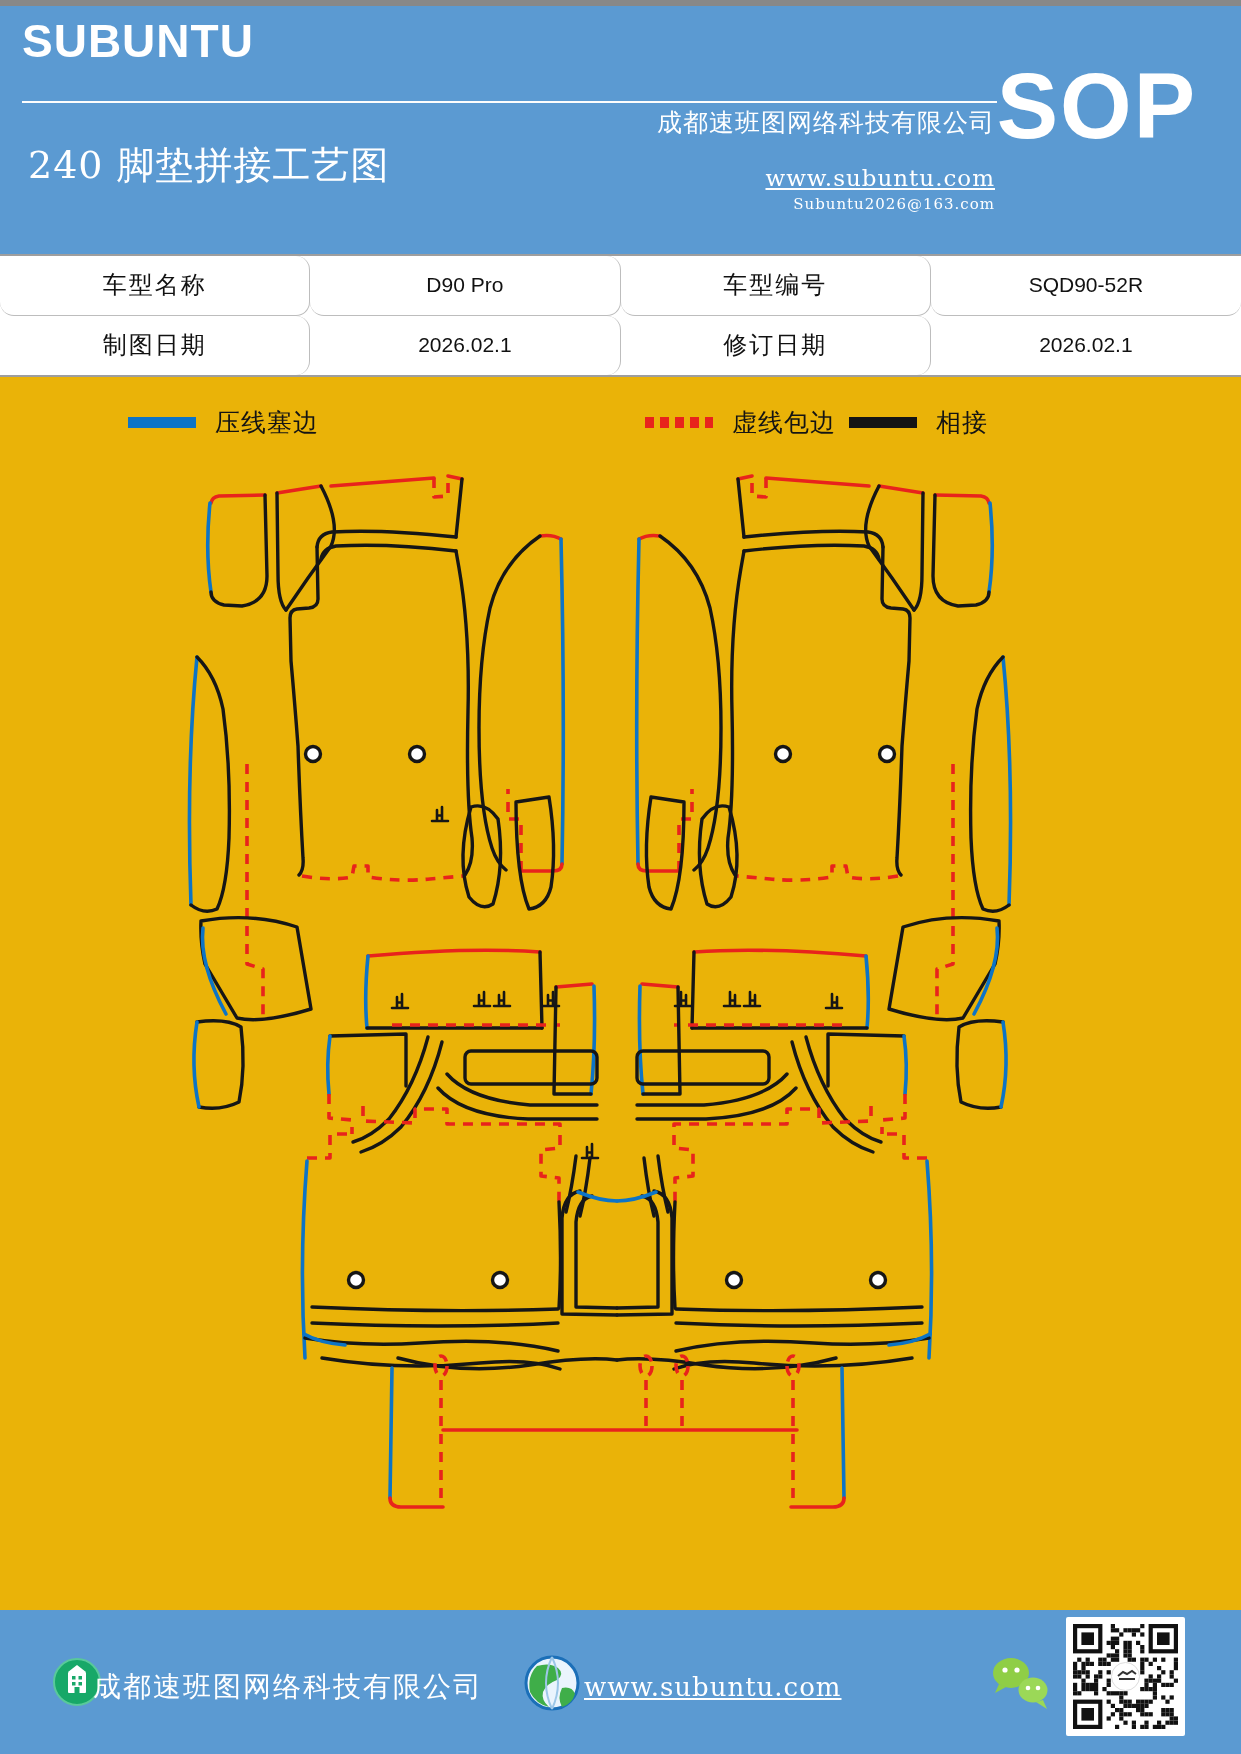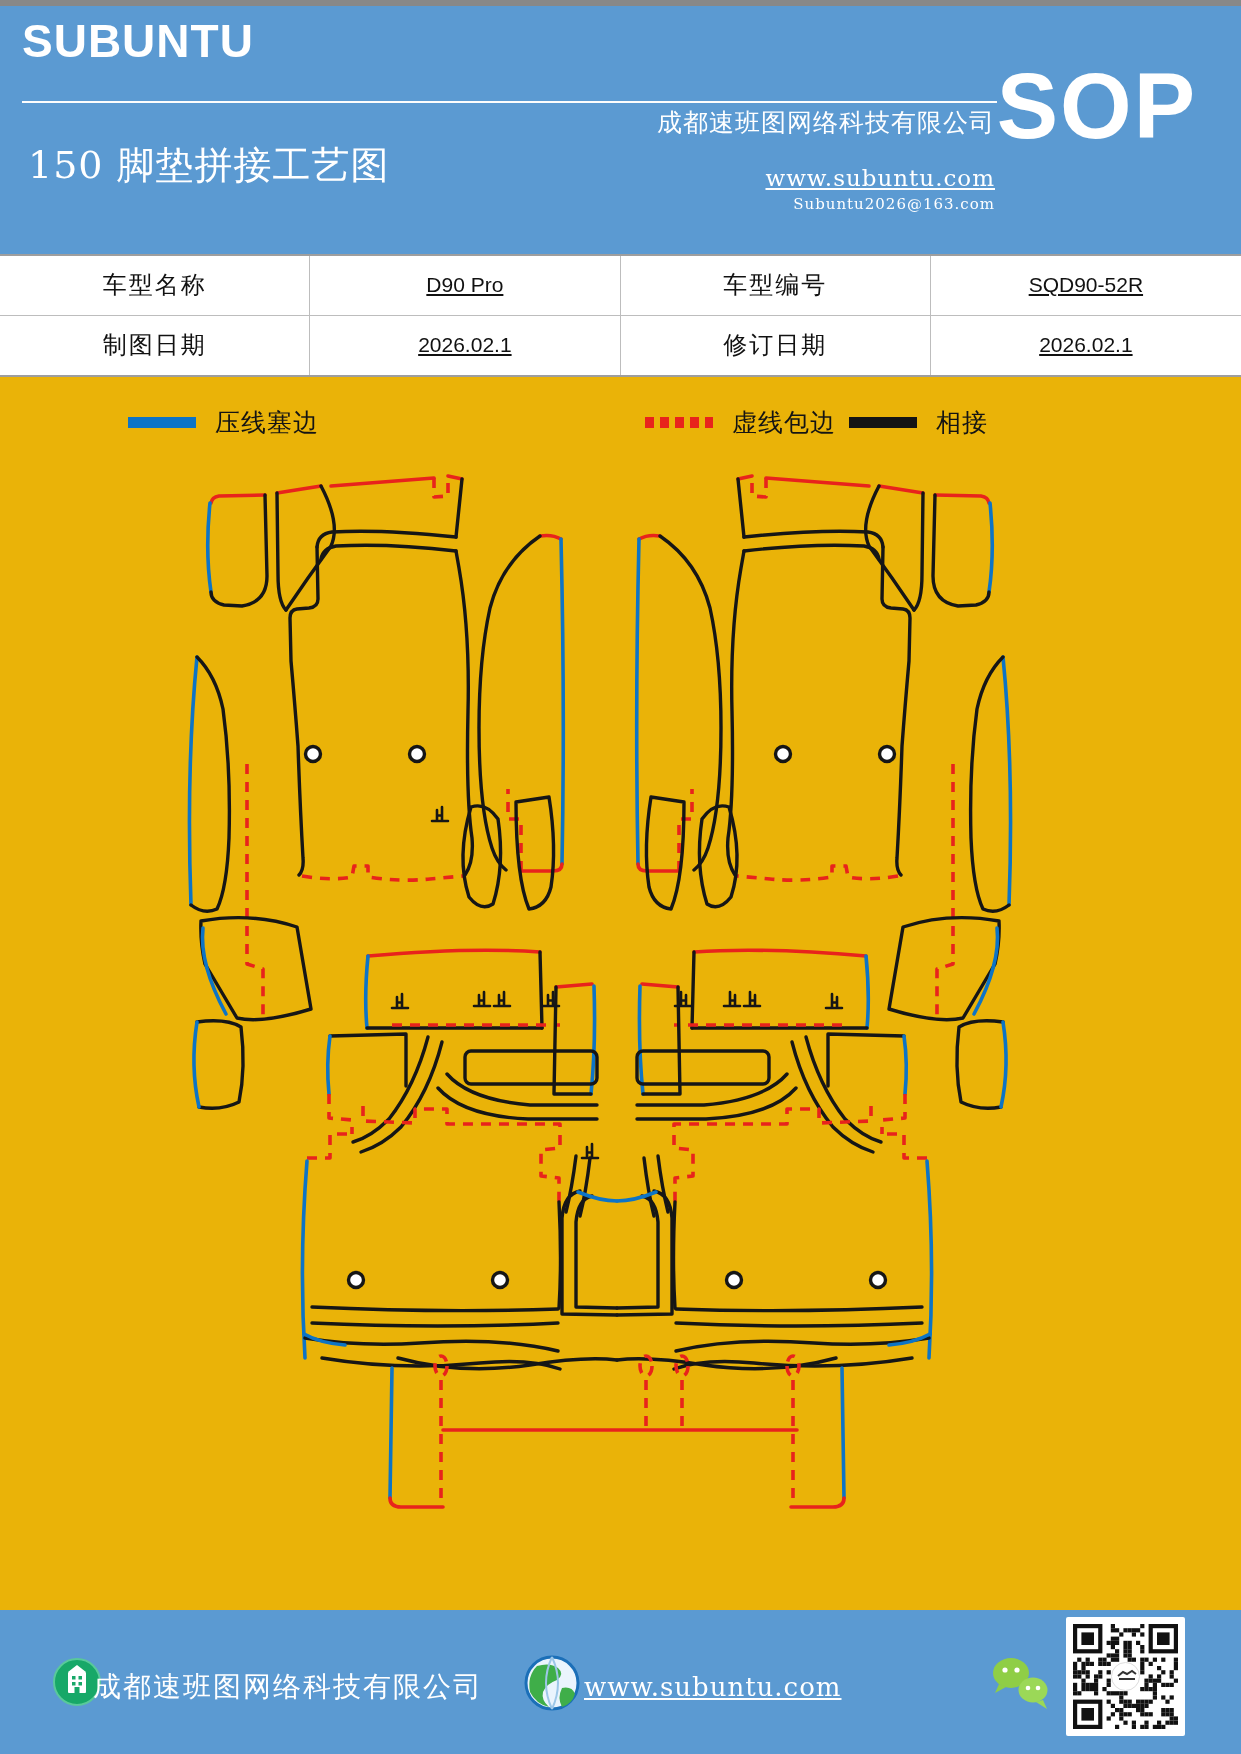--- a/index.html
+++ b/index.html
@@ -18,25 +18,25 @@
   .hdr-site{display:inline-block;margin-top:26px;font-size:23px;color:#fff;
             text-decoration:underline;letter-spacing:1px;}
   .hdr-mail{margin-top:4px;font-size:15px;letter-spacing:1px;}
   .sop{position:absolute;right:44px;top:48px;font-weight:bold;font-size:92px;
        font-family:Liberation Sans, sans-serif;letter-spacing:2px;}
   
   .info-table{position:absolute;left:0;top:248px;width:1241px;height:119px;
               display:grid;grid-template-columns:1fr 1fr 1fr 1fr;grid-template-rows:1fr 1fr;
               background:#fff;border-top:2px solid #9e9e9e;border-bottom:2px solid #9e9e9e;}
   .cell{border-right:1.5px solid #bdbdbd;border-bottom:1.5px solid #bdbdbd;
-        display:flex;align-items:center;justify-content:center;color:#111;}
+        display:flex;align-items:center;justify-content:center;color:#111;border-radius:14px;}
   .cell:nth-child(4n){border-right:none;}
   .cell:nth-child(n+5){border-bottom:none;}
   .cell.zh{font-family:"DejaVu Serif",serif;font-size:24px;letter-spacing:2px;}
-  .cell.val{font-family:"Liberation Sans",sans-serif;font-size:21px;font-weight:500;text-decoration:underline;}
+  .cell.val{font-family:"Liberation Sans",sans-serif;font-size:21px;font-weight:500;}
   
   .legend{position:absolute;left:0;top:396px;width:1241px;height:40px;}
   .leg-item{position:absolute;top:0;height:40px;display:flex;align-items:center;}
   .swatch{width:68px;height:11px;margin-right:19px;flex:none;}
   .leg-label{font-family:"DejaVu Serif",serif;font-size:25px;color:#141414;letter-spacing:1px;}
   
   .diagram{position:absolute;left:0;top:0;width:1241px;height:1754px;pointer-events:none;}
   .diagram path,.diagram rect,.diagram ellipse{fill:none;}
   .k{stroke:#161616;stroke-width:3.4;stroke-linecap:round;stroke-linejoin:round;}
   .kz{stroke:#161616;stroke-width:2.6;stroke-linecap:round;}
@@ -54,21 +54,21 @@
   .ft-icons{position:absolute;left:0;top:0;width:1241px;height:150px;}
 </style>
 </head>
 <body>
 
 <div class="page">
 
   <div class="header">
     <div class="brand">SUBUNTU</div>
     <div class="hairline"></div>
-    <div class="doc-title">150 脚垫拼接工艺图</div>
+    <div class="doc-title">240 脚垫拼接工艺图</div>
     <div class="hdr-right">
       <div class="hdr-company">成都速班图网络科技有限公司</div>
       <a class="hdr-site" href="#">www.subuntu.com</a>
       <div class="hdr-mail">Subuntu2026@163.com</div>
     </div>
     <div class="sop">SOP</div>
   </div>
 
   <div class="info-table">
     <div class="cell zh">车型名称</div>

